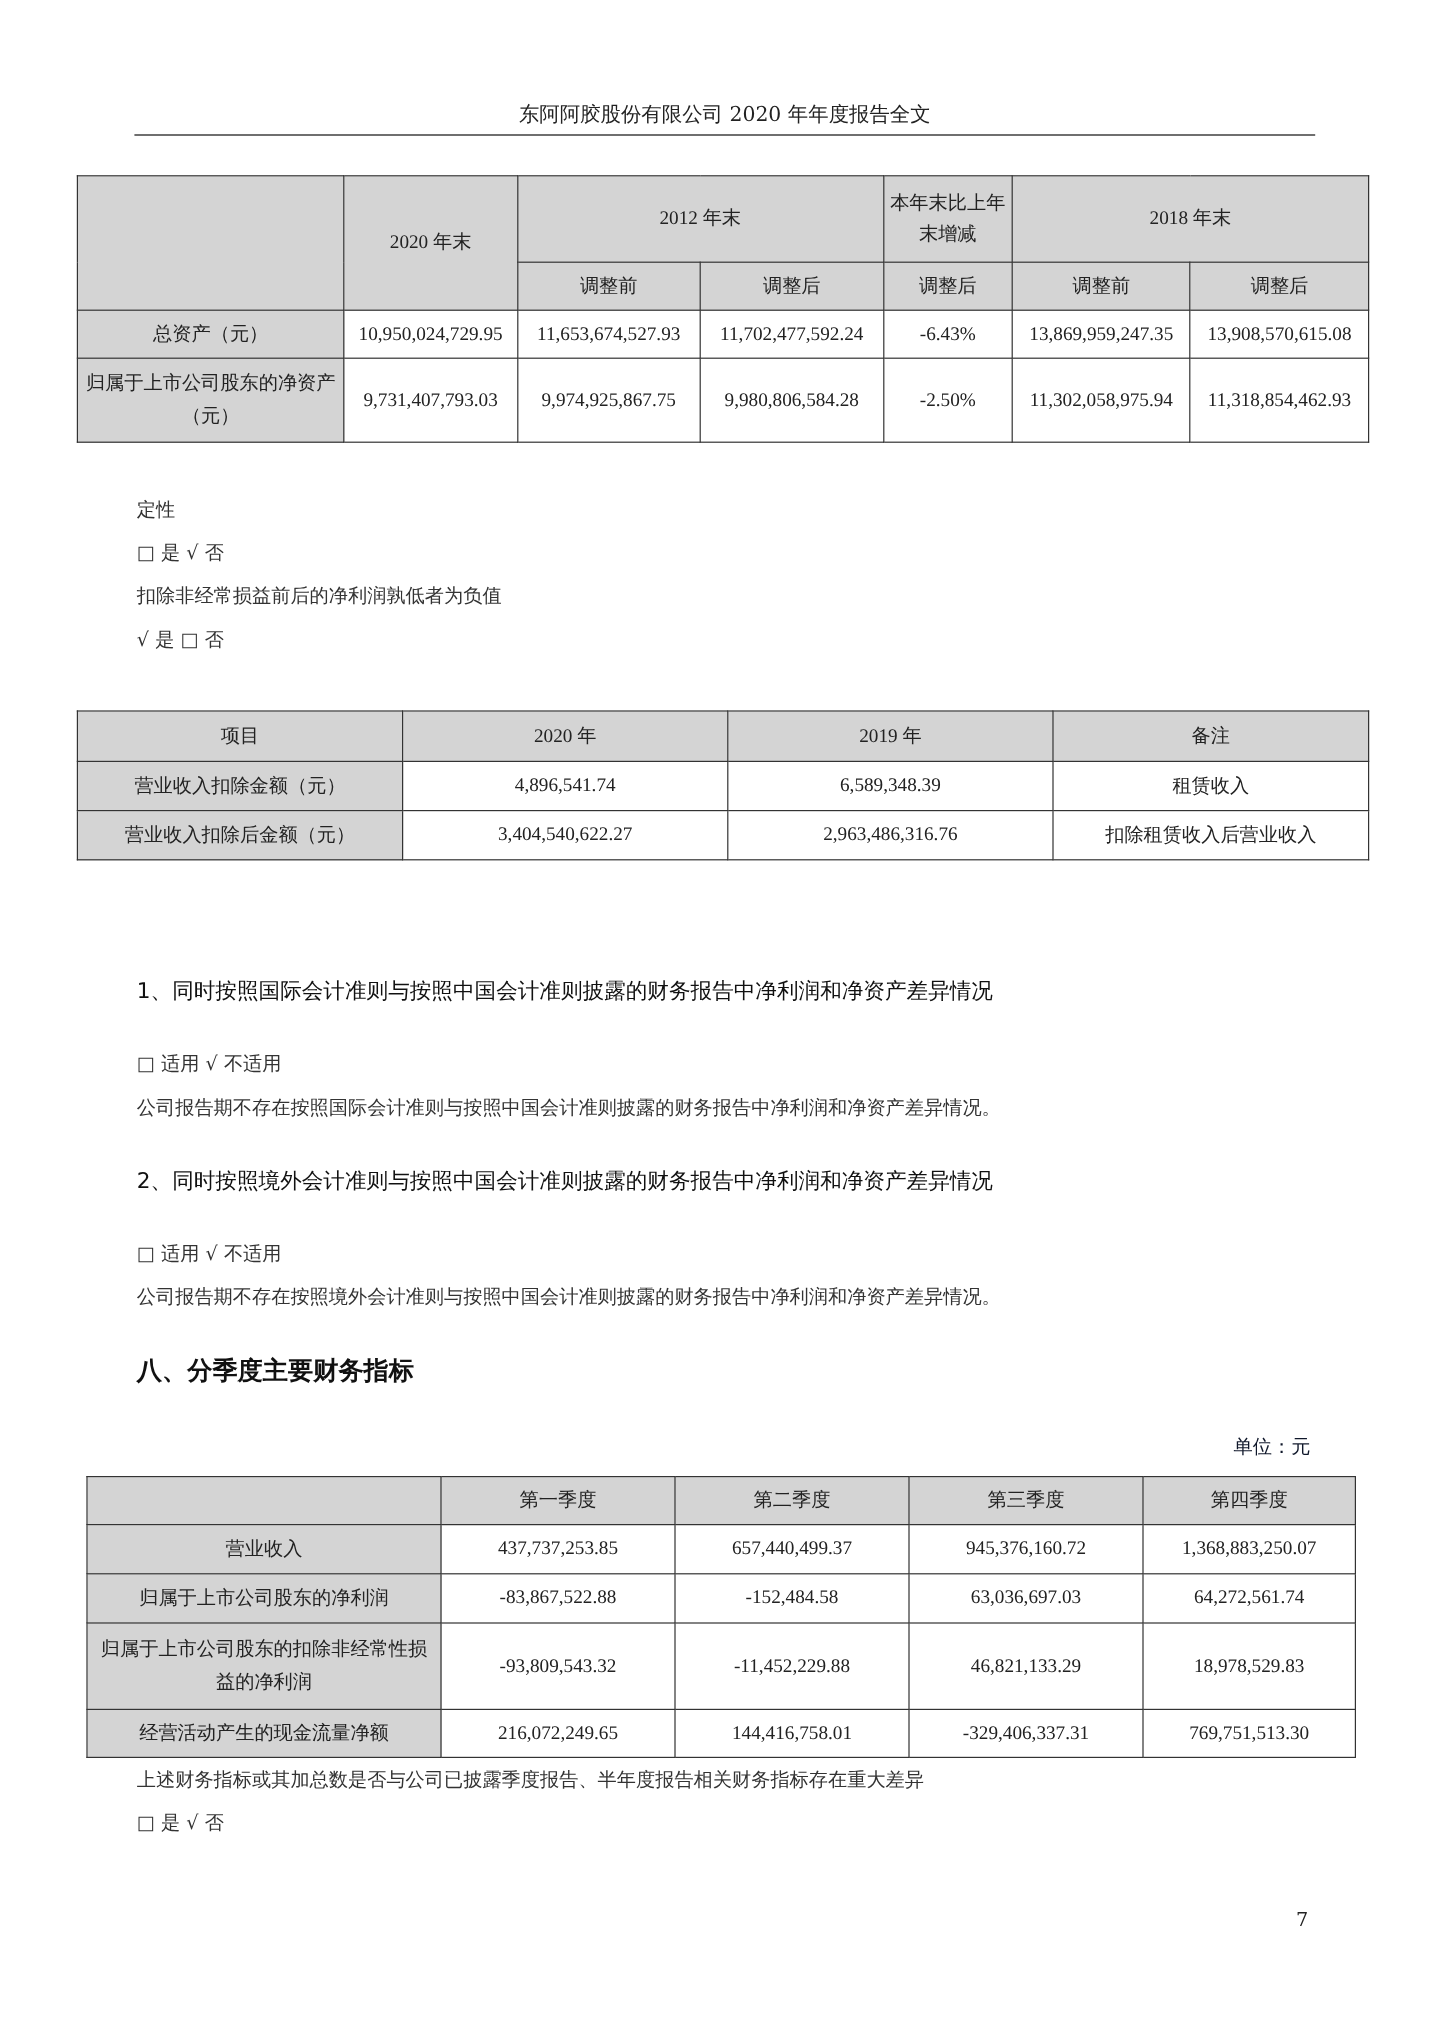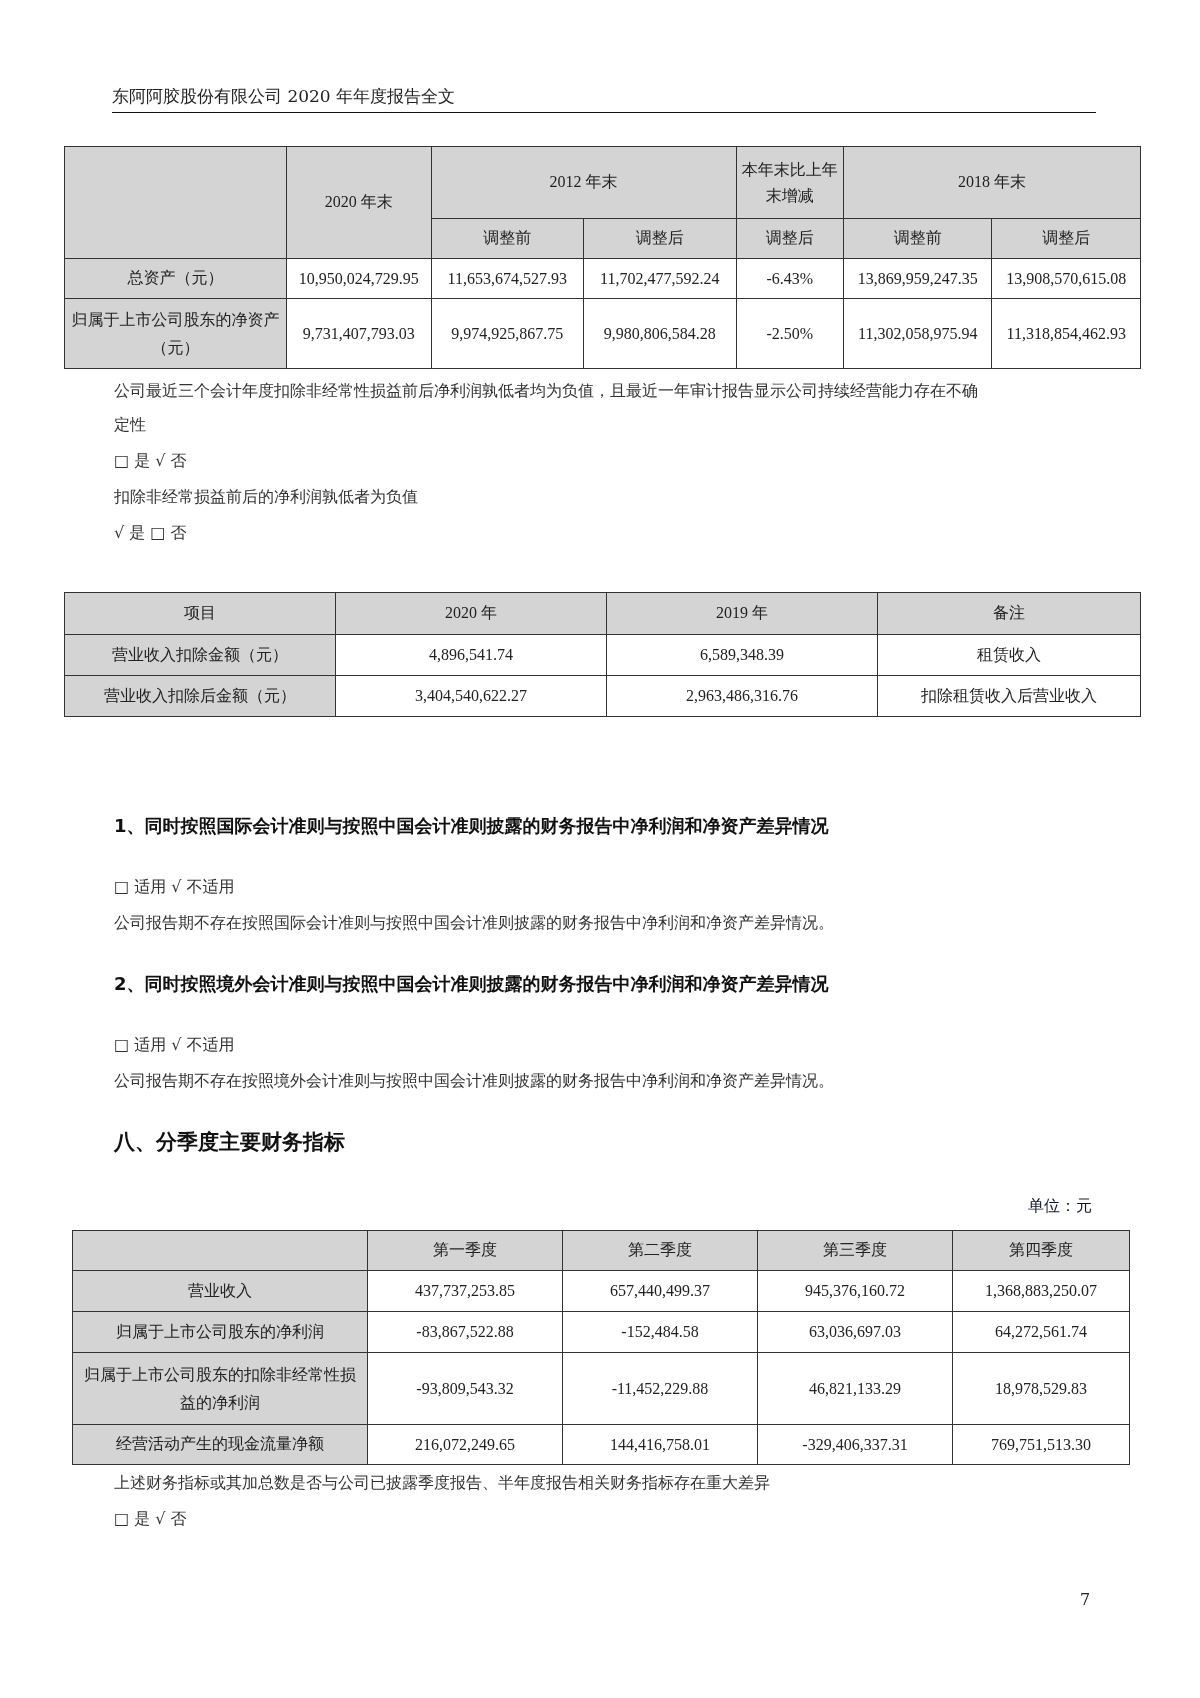--- a/index.html
+++ b/index.html
@@ -1,27 +1,27 @@
 <!DOCTYPE html>
 <html><head>
 <meta charset="utf-8">
 <style>
   html, body { margin: 0; padding: 0; background: #ffffff; }
   body { width: 1200px; height: 1698px; position: relative; font-family: "DejaVu Serif", "Liberation Serif", serif; color: #222; }
   .page { position: absolute; left: 0; top: 0; width: 1200px; height: 1698px; }
-  .header { position: absolute; left: 112px; top: 84px; width: 984px; height: 28px; border-bottom: 1.5px solid #111; text-align: left; font-size: 17px; line-height: 24px; color: #222; }
+  .header { position: absolute; left: 112px; top: 84px; width: 984px; height: 28px; border-bottom: 1.5px solid #111; text-align: center; font-size: 17px; line-height: 24px; color: #222; }
   table { border-collapse: collapse; position: absolute; font-family: "Liberation Serif", "DejaVu Serif", serif; font-size: 16px; }
   td, th { border: 1.5px solid #333; text-align: center; vertical-align: middle; padding: 0 4px; font-weight: normal; }
   .gray { background: #d4d4d4; }
   .t1 { left: 64px; top: 146px; width: 1077px; }
   .t2 { left: 64px; top: 552px; width: 1077px; margin-top: 40px; }
   .t3 { left: 72px; top: 1230px; width: 1058px; }
   .txt { position: absolute; left: 114px; font-size: 16px; line-height: 22px; color: #333; font-family: "DejaVu Sans", sans-serif; }
   .h1 { position: absolute; left: 114px; font-size: 21px; font-weight: bold; color: #111; font-family: "DejaVu Sans", sans-serif; }
-  .h2 { position: absolute; left: 114px; font-size: 18px; font-weight: bold; color: #111; font-family: "DejaVu Sans", sans-serif; }
+  .h2 { position: absolute; left: 114px; font-size: 18px; font-weight: normal; color: #111; font-family: "DejaVu Sans", sans-serif; }
   .unit { position: absolute; right: 108px; top: 1196px; font-size: 16px; font-family: "DejaVu Sans", sans-serif; color: #0f172a; }
   .pagenum { position: absolute; left: 1080px; top: 1590px; font-size: 16px; color: #222; }
 </style>
 </head>
 <body>
 
 <div class="page">
 
   <div class="header">
     <span>东阿阿胶股份有限公司 2020 年年度报告全文</span>
@@ -57,21 +57,20 @@
       <td>9,731,407,793.03</td>
       <td>9,974,925,867.75</td>
       <td>9,980,806,584.28</td>
       <td>-2.50%</td>
       <td>11,302,058,975.94</td>
       <td>11,318,854,462.93</td>
     </tr>
   </tbody>
     </table>
 
-  <div class="txt" style="top:380px">公司最近三个会计年度扣除非经常性损益前后净利润孰低者均为负值，且最近一年审计报告显示公司持续经营能力存在不确</div>
   <div class="txt" style="top:414px">定性</div>
   <div class="txt" style="top:450px">□ 是 √ 否</div>
   <div class="txt" style="top:486px">扣除非经常损益前后的净利润孰低者为负值</div>
   <div class="txt" style="top:522px">√ 是 □ 否</div>
 
   <table class="t2">
     <tbody>
         <tr style="height:42px">
       <td class="gray" style="width:262px">项目</td>
       <td class="gray" style="width:262px">2020 年</td>

